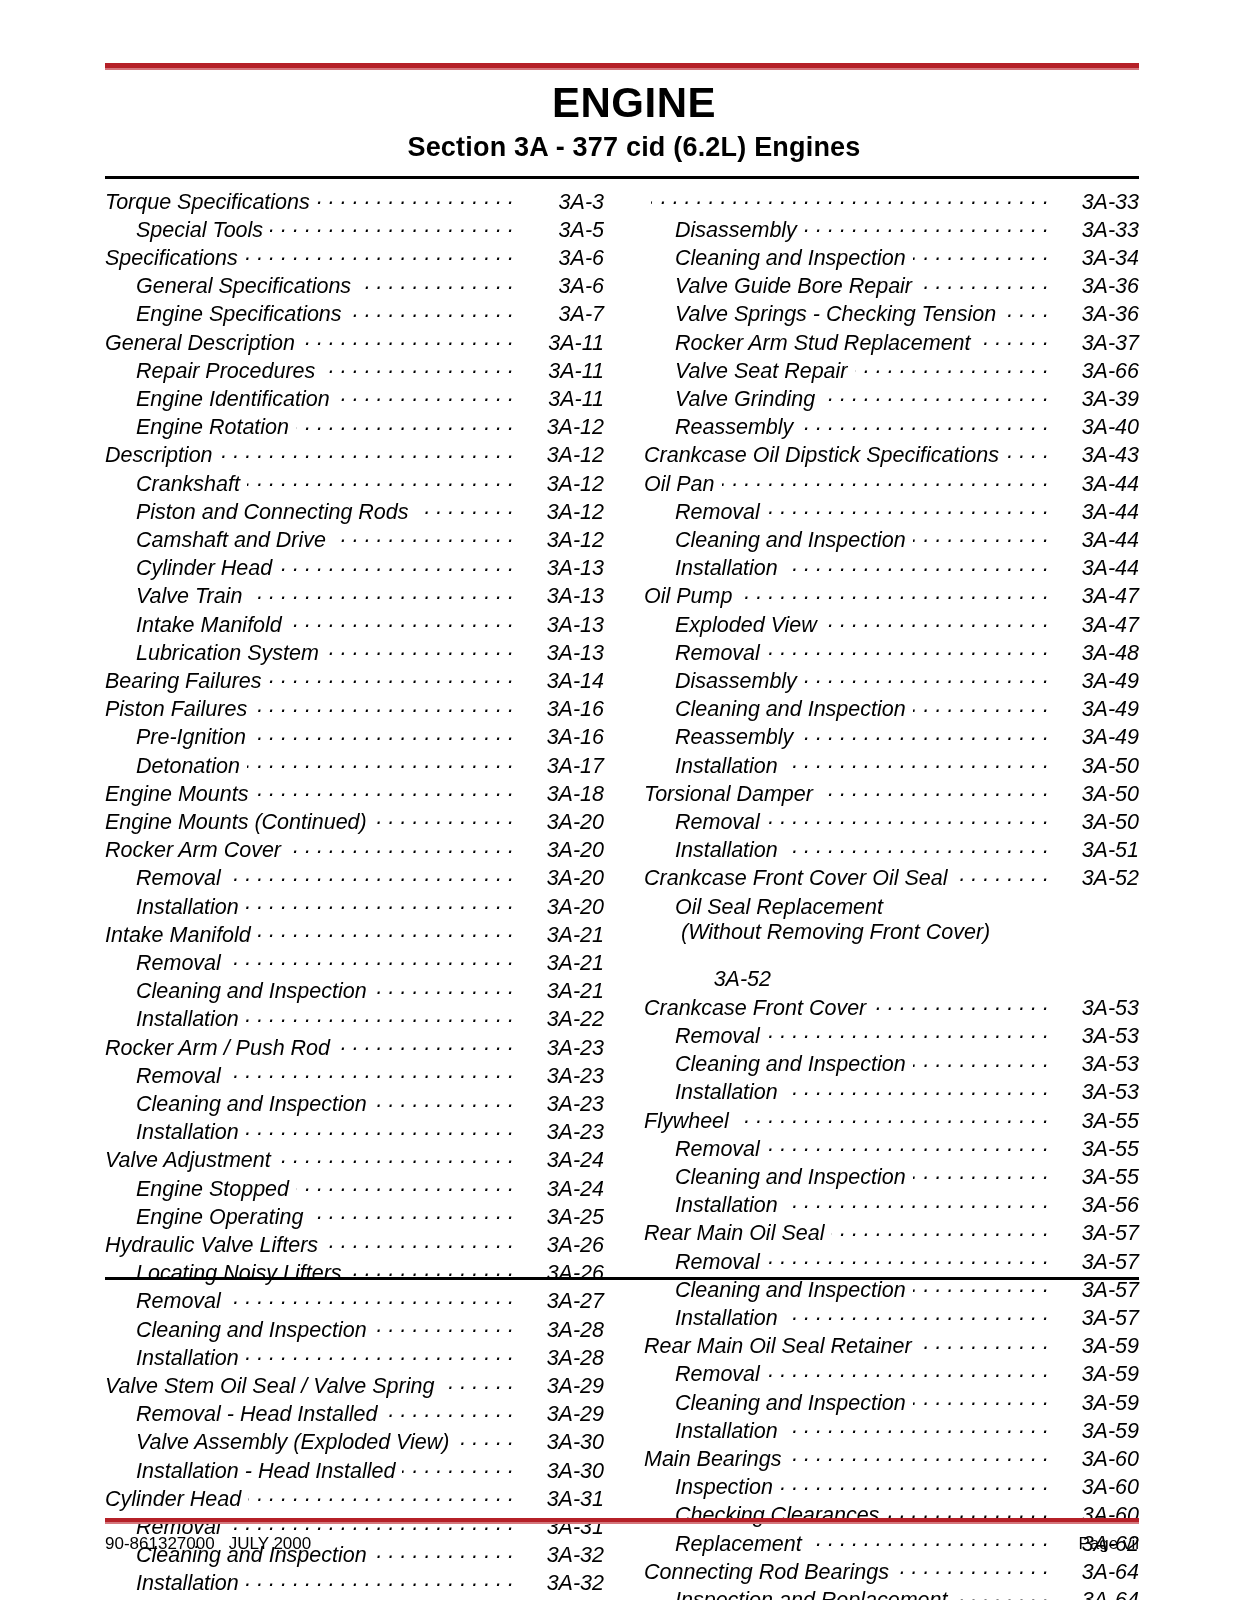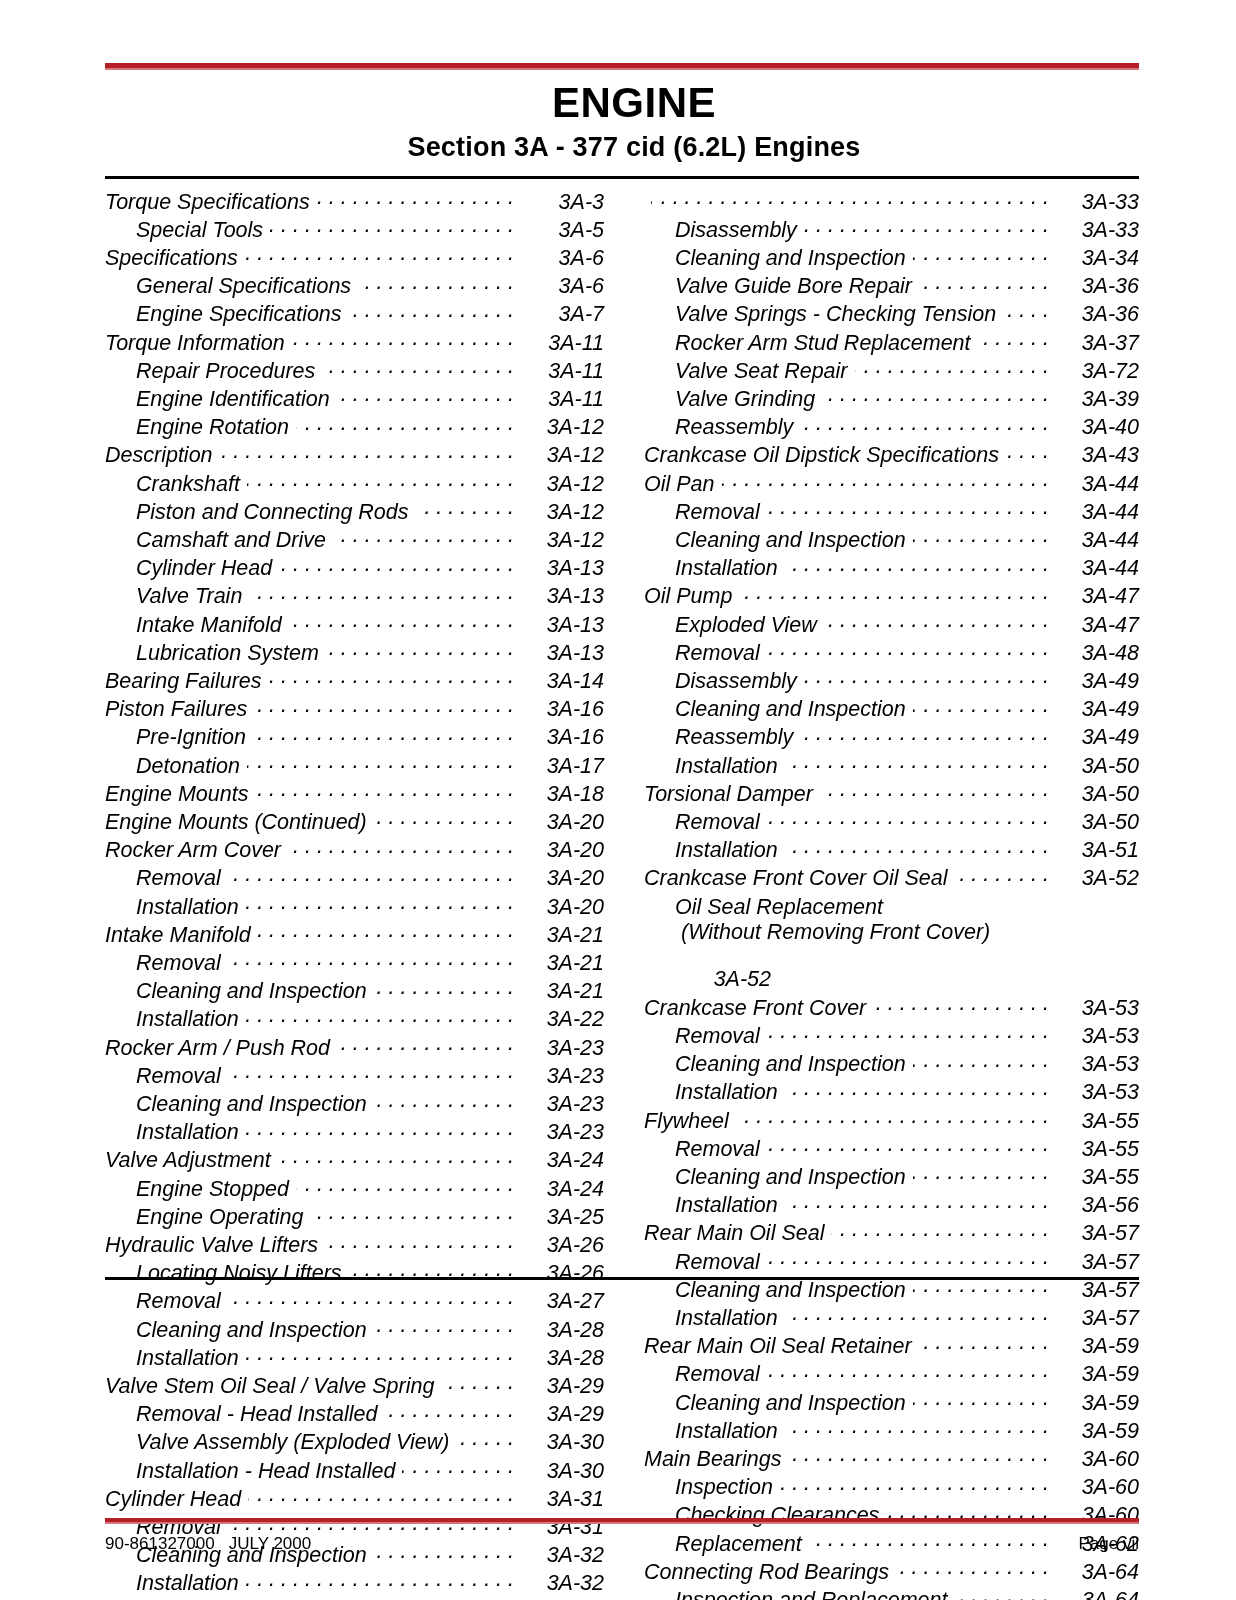--- a/index.html
+++ b/index.html
@@ -205,21 +205,21 @@
             <span class="toc-dots"></span>
             <span class="toc-page">3A-6</span>
           </div>
           <div class="toc-row lvl2">
             <span class="toc-label">Engine Specifications</span>
             <span class="toc-gap"></span>
             <span class="toc-dots"></span>
             <span class="toc-page">3A-7</span>
           </div>
           <div class="toc-row lvl1">
-            <span class="toc-label">Torque Information</span>
+            <span class="toc-label">General Description</span>
             <span class="toc-gap"></span>
             <span class="toc-dots"></span>
             <span class="toc-page">3A-11</span>
           </div>
           <div class="toc-row lvl2">
             <span class="toc-label">Repair Procedures</span>
             <span class="toc-gap"></span>
             <span class="toc-dots"></span>
             <span class="toc-page">3A-11</span>
           </div>
@@ -515,21 +515,21 @@
           <div class="toc-row lvl2">
             <span class="toc-label">Rocker Arm Stud Replacement</span>
             <span class="toc-gap"></span>
             <span class="toc-dots"></span>
             <span class="toc-page">3A-37</span>
           </div>
           <div class="toc-row lvl2">
             <span class="toc-label">Valve Seat Repair</span>
             <span class="toc-gap"></span>
             <span class="toc-dots"></span>
-            <span class="toc-page">3A-72</span>
+            <span class="toc-page">3A-66</span>
           </div>
           <div class="toc-row lvl2">
             <span class="toc-label">Valve Grinding</span>
             <span class="toc-gap"></span>
             <span class="toc-dots"></span>
             <span class="toc-page">3A-39</span>
           </div>
           <div class="toc-row lvl2">
             <span class="toc-label">Reassembly</span>
             <span class="toc-gap"></span>

